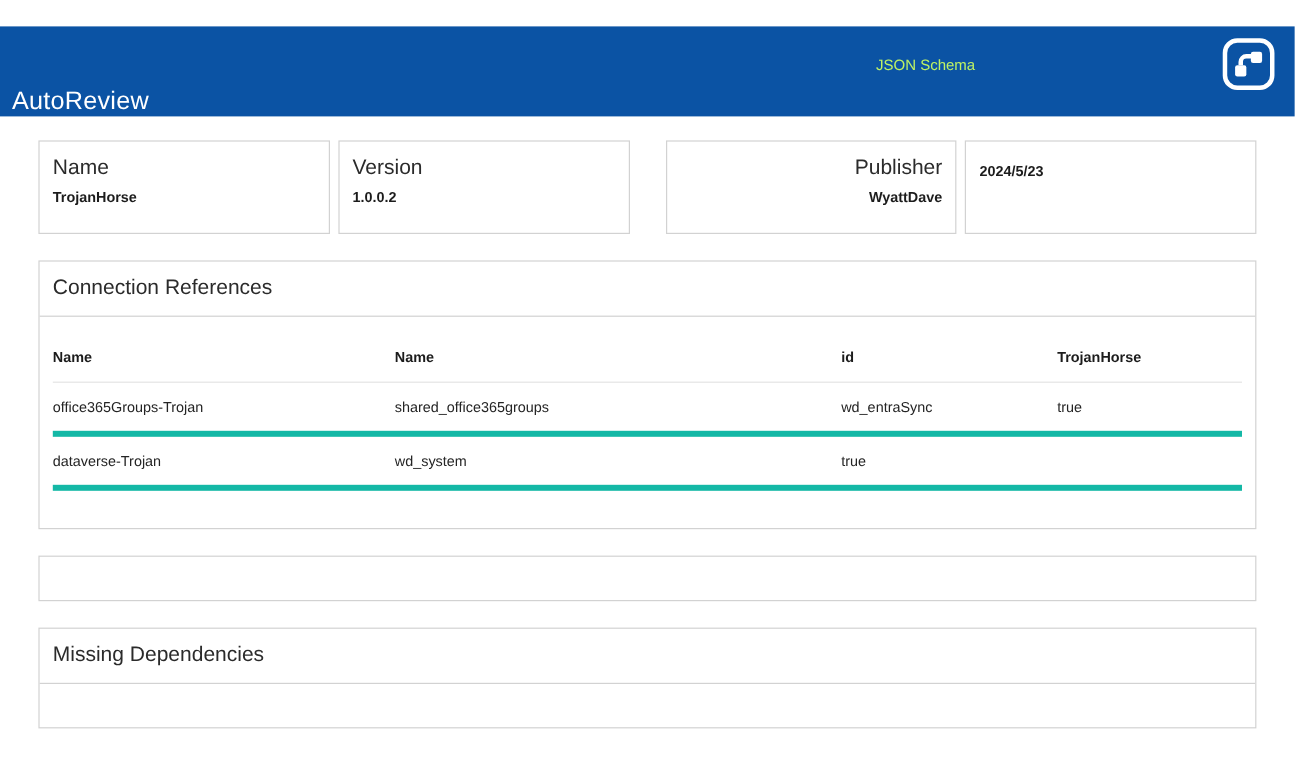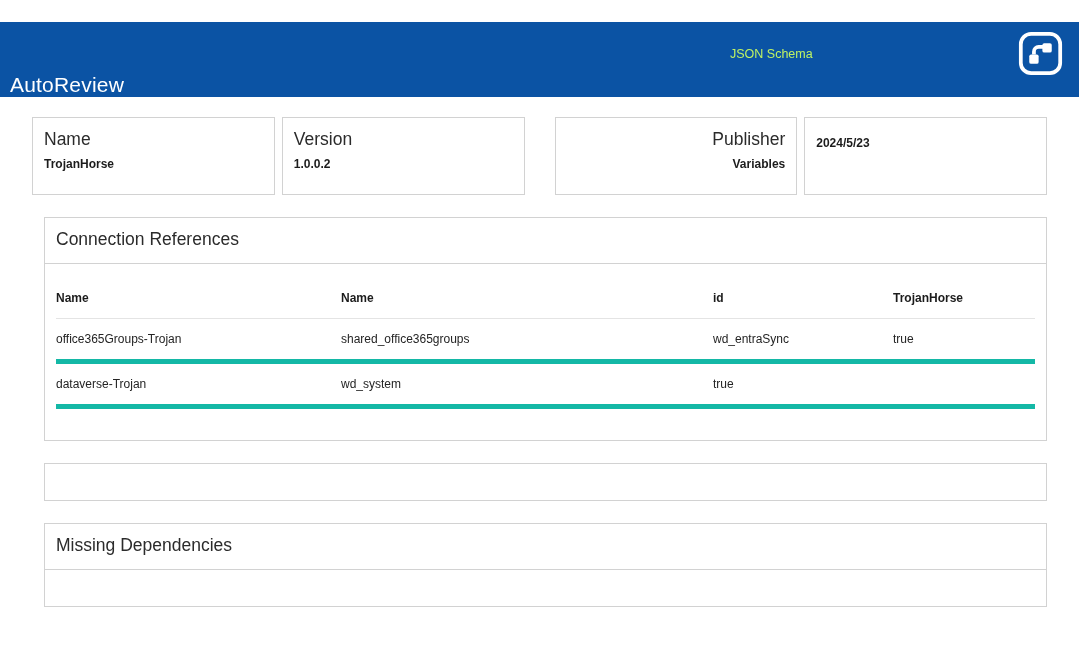--- a/index.html
+++ b/index.html
@@ -66,21 +66,21 @@
   .card-value {
     margin-top: 7px;
     font-size: 12px;
     font-weight: 600;
     color: #1c1c1c;
   }
 
   
   .section {
     border: 1px solid #d2d2d2;
-    margin: 22px 32px 0 44px;
+    margin: 22px 32px 0 32px;
     background: #fff;
   }
   .section-title {
     font-size: 17.5px;
     font-weight: 400;
     color: #2b2b2b;
     padding: 11px 11px 13px 11px;
     border-bottom: 1px solid #d2d2d2;
   }
   .section-empty { height: 36px; }
@@ -128,21 +128,21 @@
   <div class="card">
     <div class="card-label">Name</div>
     <div class="card-value">TrojanHorse</div>
   </div>
   <div class="card">
     <div class="card-label">Version</div>
     <div class="card-value">1.0.0.2</div>
   </div>
   <div class="card gap-before">
     <div class="card-label">Publisher</div>
-    <div class="card-value">Variables</div>
+    <div class="card-value">WyattDave</div>
   </div>
   <div class="card">
     <div class="card-value">2024/5/23</div>
   </div>
 </div>
 
 <section class="section">
   <div class="section-title">Connection References</div>
   <div class="table">
     <div class="thead">

